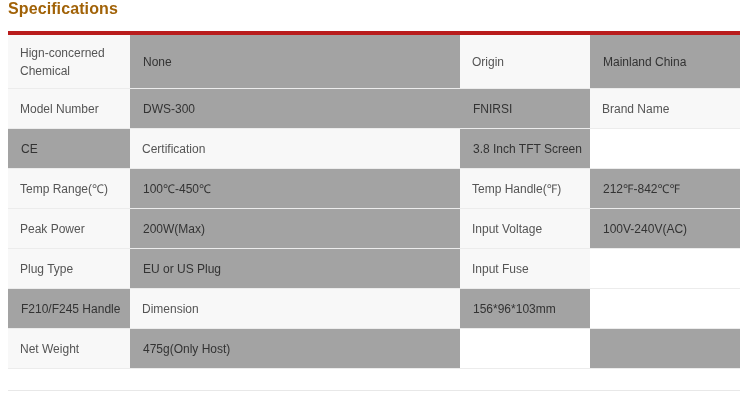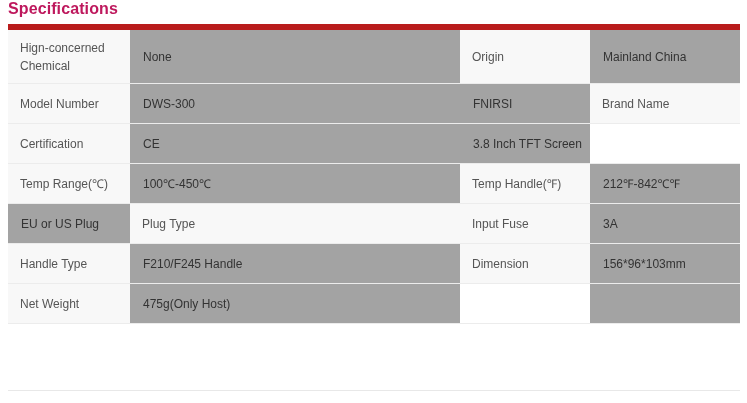--- a/index.html
+++ b/index.html
@@ -5,26 +5,26 @@
   * { box-sizing: border-box; margin: 0; padding: 0; }
   html, body {
     width: 747px; height: 403px;
     background: #ffffff;
     font-family: "Liberation Sans", sans-serif;
     overflow: hidden;
   }
   .page { position: relative; width: 747px; height: 403px; }
   .page-title {
     position: absolute; left: 8px; top: 0px;
-    font-size: 16px; font-weight: 700; color: #be185d;
+    font-size: 16px; font-weight: 700; color: #a16207;
     letter-spacing: 0.1px;
   }
   .spec-table {
-    position: absolute; left: 8px; top: 24px; width: 732px;
-    border-top: 6px solid #b91c1c;
+    position: absolute; left: 8px; top: 31px; width: 732px;
+    border-top: 4px solid #b91c1c;
   }
   .spec-row {
     display: grid;
     grid-template-columns: 122px 330px 130px 150px;
     border-bottom: 1px solid #ececec;
     min-height: 40px;
   }
   .spec-row.tall { min-height: 54px; }
   .cell {
     display: flex; align-items: center;
@@ -65,42 +65,46 @@
     </div>
 
     <div class="spec-row">
       <div class="cell label">Model Number</div>
       <div class="cell value">DWS-300</div>
       <div class="cell value">FNIRSI</div>
       <div class="cell label">Brand Name</div>
     </div>
 
     <div class="spec-row">
+      <div class="cell value">CE</div>
       <div class="cell label">Certification</div>
-      <div class="cell value">CE</div>
       <div class="cell value">3.8 Inch TFT Screen</div>
     </div>
 
     <div class="spec-row">
       <div class="cell label">Temp Range(℃)</div>
       <div class="cell value">100℃-450℃</div>
       <div class="cell label">Temp Handle(℉)</div>
       <div class="cell value">212℉-842℃℉</div>
     </div>
 
-
     <div class="spec-row">
-      <div class="cell value">EU or US Plug</div>
-      <div class="cell label">Plug Type</div>
-      <div class="cell label">Input Fuse</div>
-      <div class="cell value">3A</div>
+      <div class="cell label">Peak Power</div>
+      <div class="cell value">200W(Max)</div>
+      <div class="cell label">Input Voltage</div>
+      <div class="cell value">100V-240V(AC)</div>
     </div>
 
     <div class="spec-row">
-      <div class="cell label">Handle Type</div>
+      <div class="cell label">Plug Type</div>
+      <div class="cell value">EU or US Plug</div>
+      <div class="cell label">Input Fuse</div>
+    </div>
+
+    <div class="spec-row">
       <div class="cell value">F210/F245 Handle</div>
       <div class="cell label">Dimension</div>
       <div class="cell value">156*96*103mm</div>
     </div>
 
     <div class="spec-row">
       <div class="cell label">Net Weight</div>
       <div class="cell value">475g(Only Host)</div>
       <div class="cell label no-bg"></div>
       <div class="cell value"></div>

